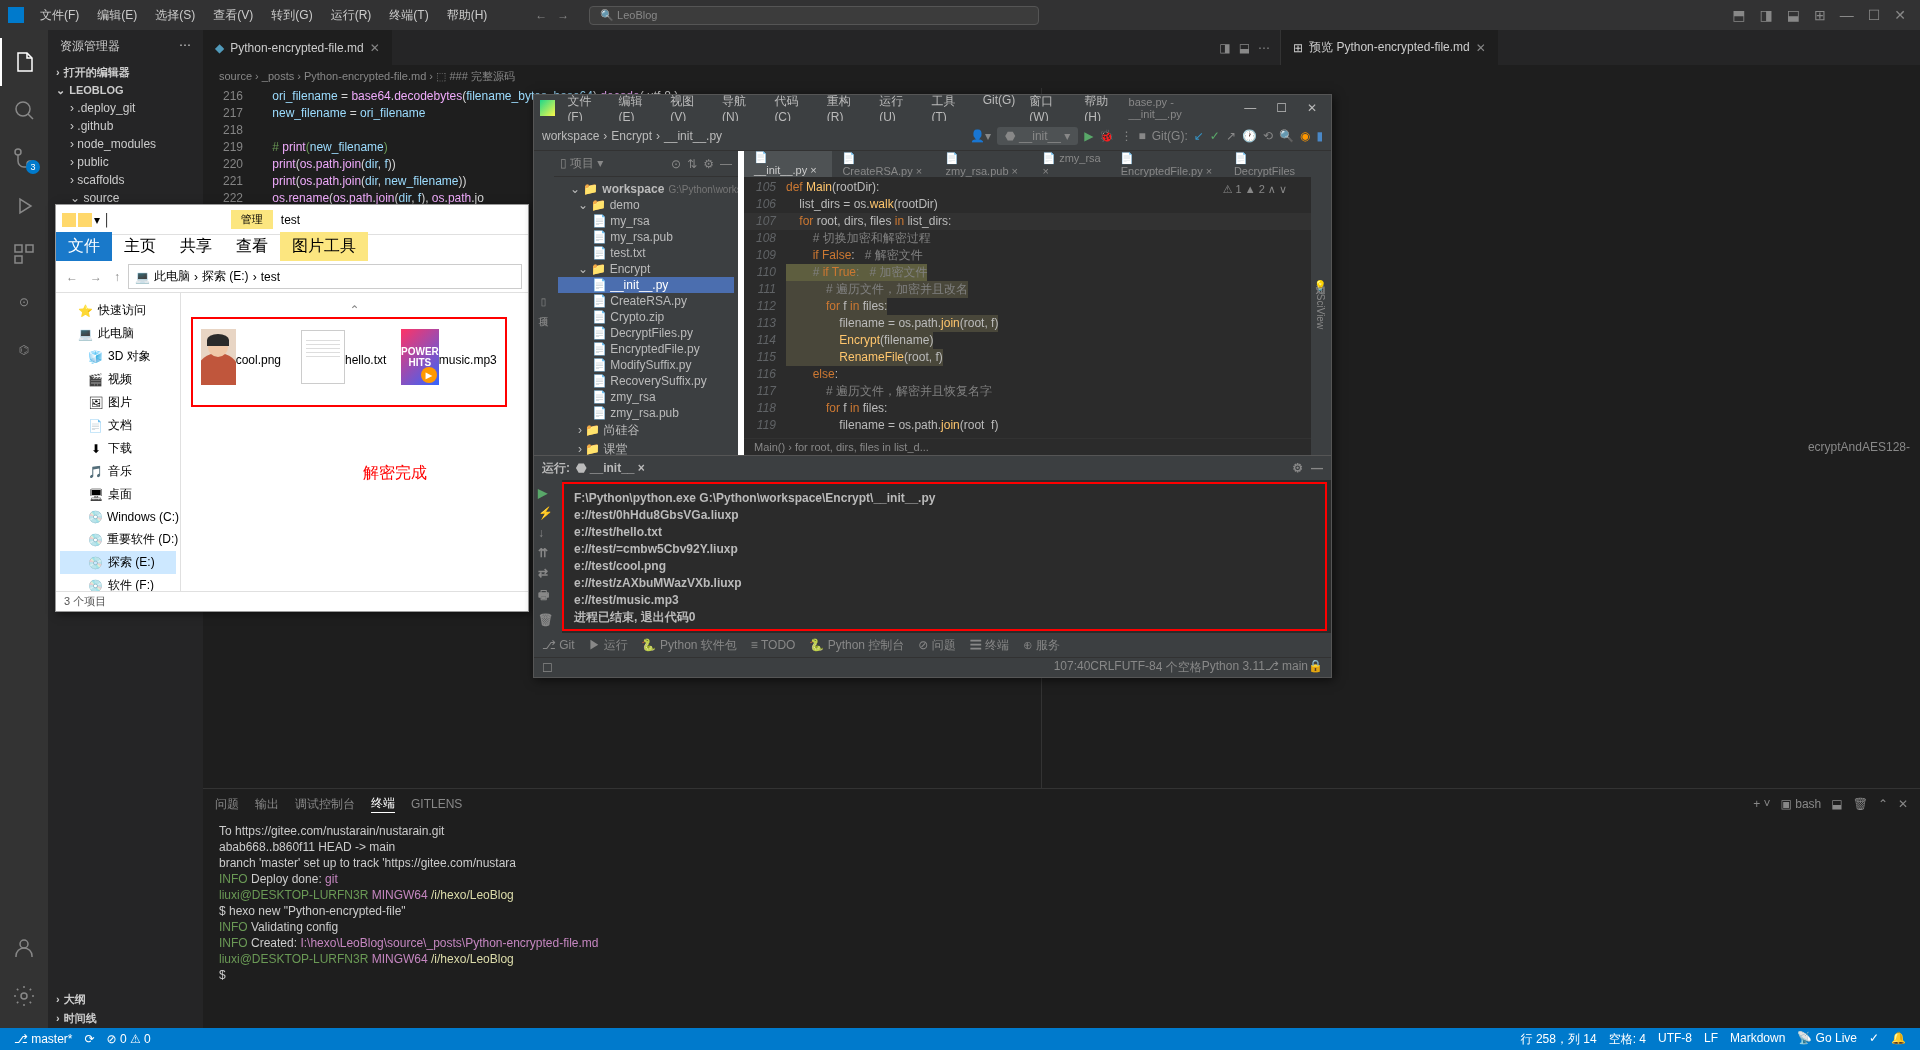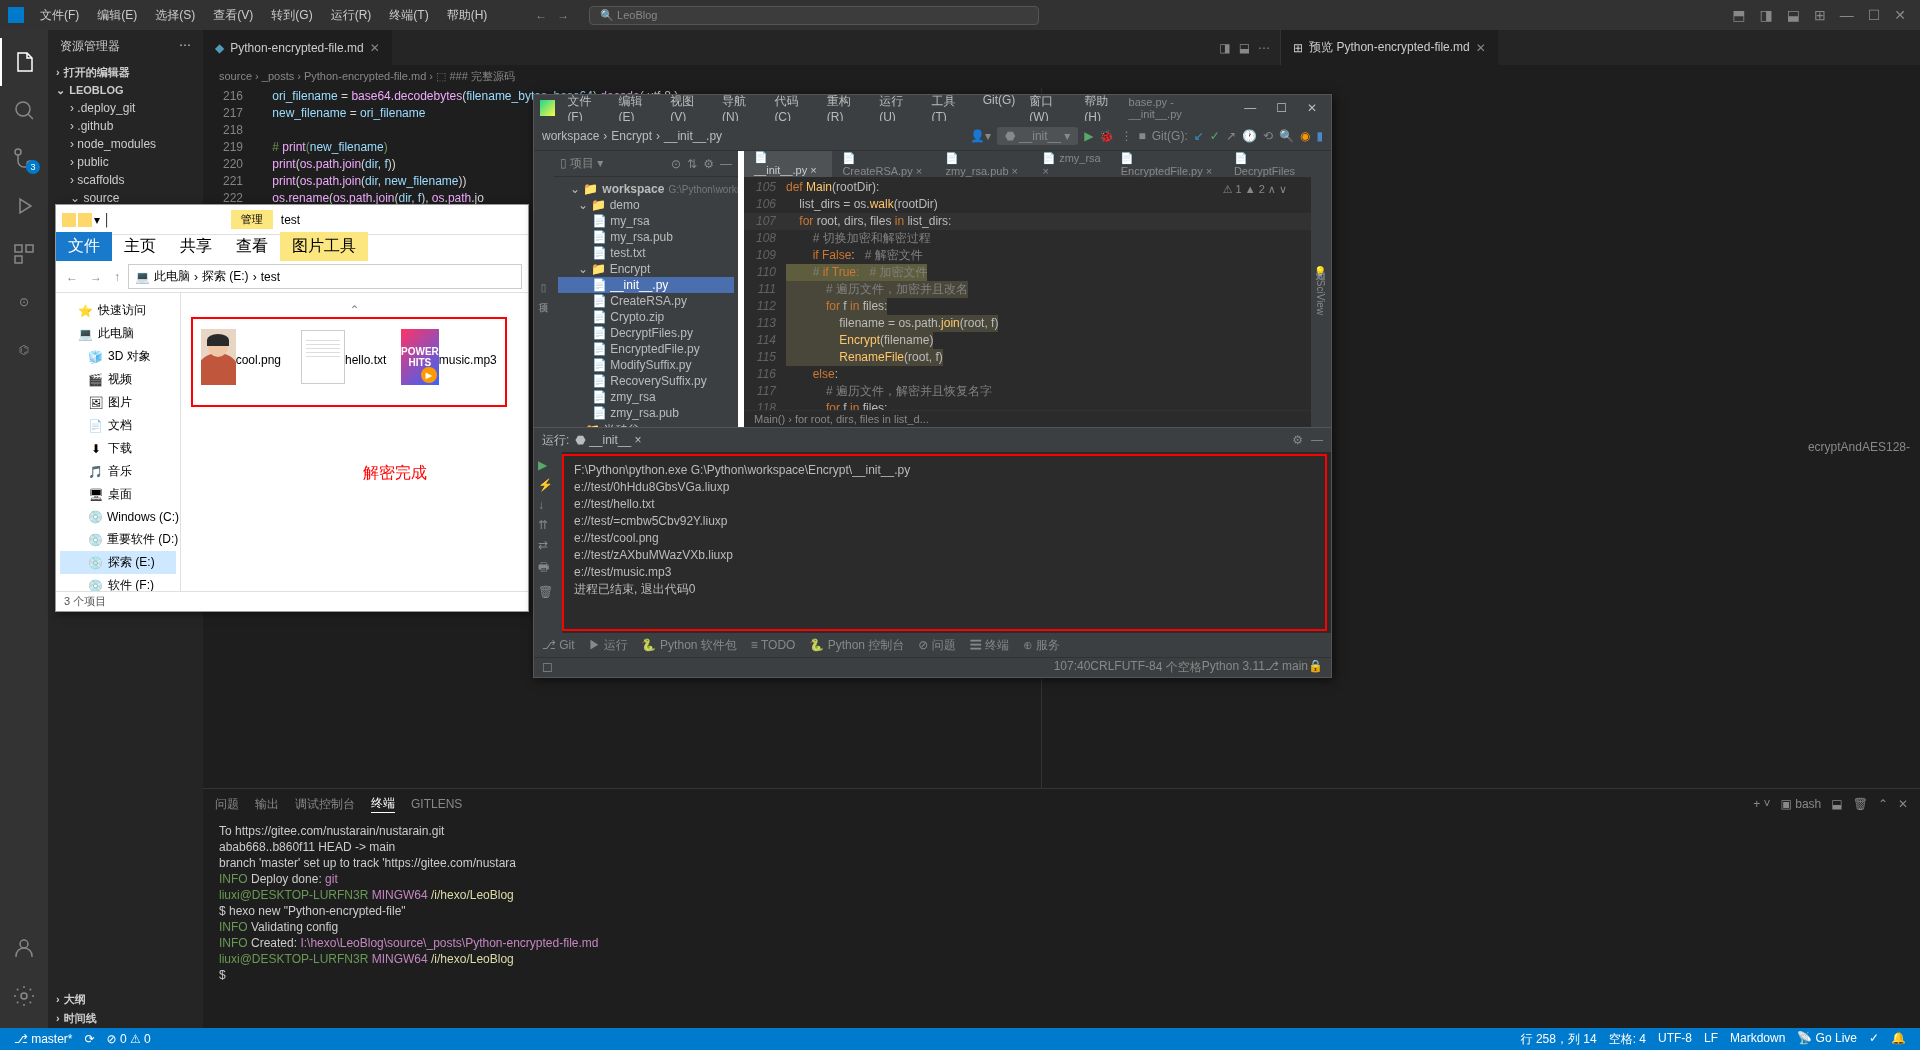--- a/index.html
+++ b/index.html
@@ -94,21 +94,21 @@
 .pc-code { flex:1; font-family:Consolas,monospace; font-size:12px; line-height:17px; overflow:hidden; padding:2px 0; position:relative; }
 .pc-code .pc-line { display:flex; }
 .pc-code .pc-ln { width:42px; text-align:right; color:#606366; padding-right:10px; flex-shrink:0;font-style:italic; }
 .pc-code .pc-txt { white-space:pre; }
 .pc-code .hl-line { background:#323232; }
 .pc-code .hl-yellow { background:#5e5e3f; }
 .pc-code .hl-olive { background:#49473a; }
 .pc-kw { color:#cc7832; } .pc-com { color:#808080; } .pc-fn { color:#ffc66d; }
 .pc-crumbs { padding:2px 10px; font-size:11px; color:#888; border-top:1px solid #323232; }
 .pc-notice { position:absolute; top:4px; right:24px; font-size:11px; color:#888; }
-.pc-run { height:206px; background:#2b2b2b; border-top:1px solid #555; display:flex; flex-direction:column; }
+.pc-run { height:178px; background:#2b2b2b; border-top:1px solid #555; display:flex; flex-direction:column;font-weight:bold; }
 .pc-run-header { height:24px; display:flex; align-items:center; padding:0 8px; background:#3c3f41; font-size:11px; }
 .pc-run-header .rh-right { margin-left:auto; display:flex; gap:8px; color:#888; }
 .pc-run-body { flex:1; display:flex; overflow:hidden; }
 .pc-run-icons { width:28px; background:#3c3f41; display:flex; flex-direction:column; gap:6px; padding:6px 4px; color:#888; font-size:12px; }
 .pc-run-content { flex:1; padding:6px 10px; font-family:Consolas,monospace; font-size:12px; line-height:17px; border:2px solid red; margin:2px 4px 2px 0; }
 .pc-bottombar { height:24px; background:#3c3f41; display:flex; align-items:center; padding:0 8px; font-size:11px; color:#888; gap:14px; }
 .pc-statusbar { height:20px; background:#3c3f41; display:flex; align-items:center; padding:0 8px; font-size:11px; color:#888; border-top:1px solid #323232; }
 .pc-statusbar .pcs-right { margin-left:auto; display:flex; }
 svg { display:block; }
 </style>

